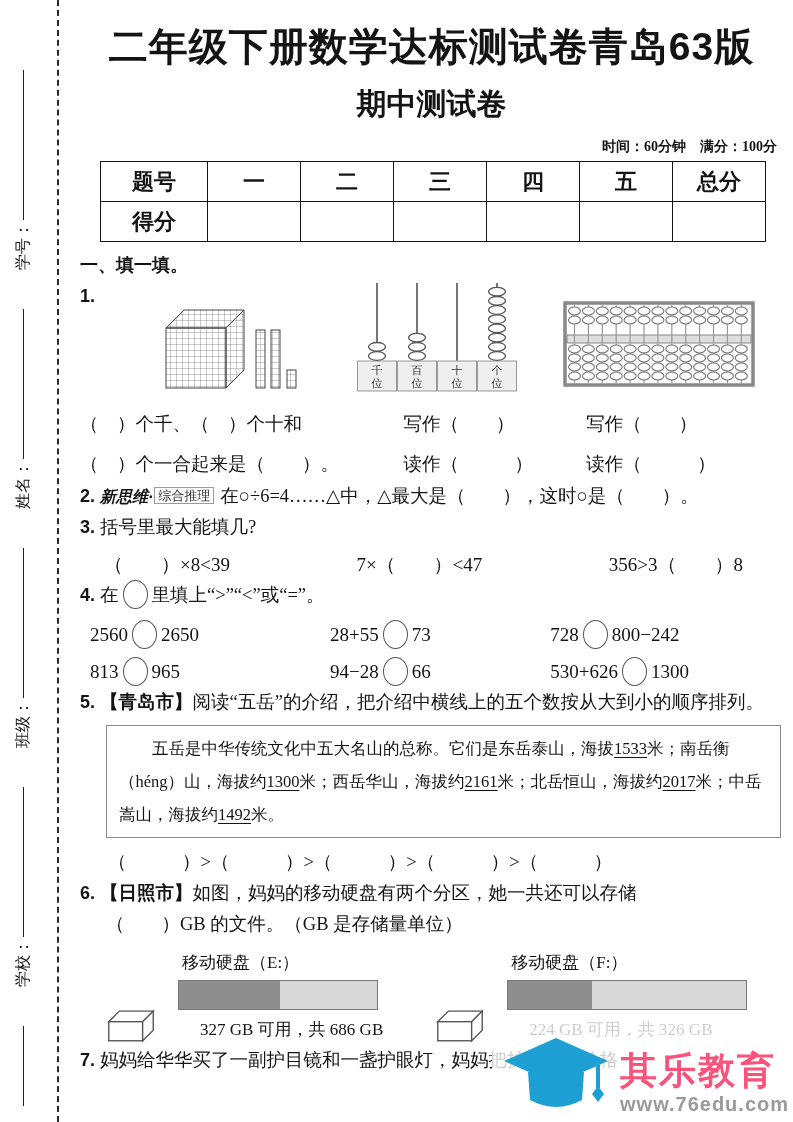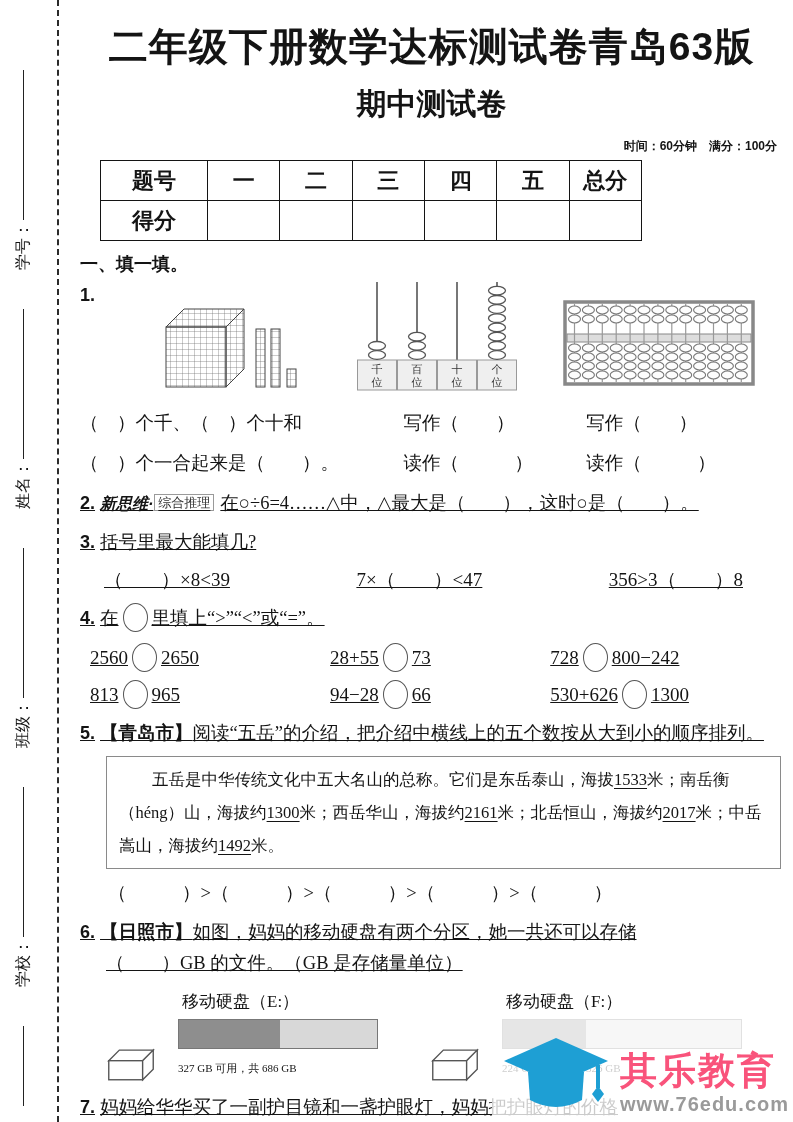--- a/index.html
+++ b/index.html
@@ -25,36 +25,36 @@
   .content{position:absolute;left:80px;top:0;width:703px;}
   .title{
     font-family:"Liberation Sans","DejaVu Sans",sans-serif;font-weight:bold;
     font-size:39px;letter-spacing:1px;text-align:center;margin-top:20px;white-space:nowrap;
   }
   .subtitle{
     font-family:"Liberation Sans","DejaVu Sans",sans-serif;font-weight:bold;
     font-size:30px;text-align:center;margin-top:10px;
   }
   .meta{
-    font-family:Liberation Sans, sans-serif;font-weight:600;
-    font-size:12px;text-align:right;margin:13px 6px 5px 0;
-  }
-  table.score{border-collapse:collapse;width:542px;margin-left:20px;table-layout:fixed;}
+    font-family:Liberation Serif, serif;font-weight:600;
+    font-size:14px;text-align:right;margin:13px 6px 5px 0;
+  }
+  table.score{border-collapse:collapse;width:666px;margin-left:20px;table-layout:fixed;}
   table.score td{
     border:1.8px solid #141414;height:37px;text-align:center;vertical-align:middle;
     font-size:22px;font-weight:bold;
   }
   table.score td:first-child{width:104px;}
   .section-title{
     font-family:"Liberation Sans","DejaVu Sans",sans-serif;font-weight:bold;
     font-size:18px;margin:11px 0 3px 0;
   }
   .qnum{font-family:"Liberation Sans","DejaVu Sans",sans-serif;font-weight:bold;font-size:18px;margin-right:5px;}
   .q{font-size:18.5px;line-height:31px;}
-  .qpara{padding-left:26px;text-indent:-26px;margin-top:8px;text-decoration:underline;}
+  .qpara{padding-left:26px;text-indent:-26px;}
   .tag{font-weight:bold;}
   
   .q1-row{display:flex;align-items:flex-start;margin-top:4px;}
   .figs{flex:1;display:flex;justify-content:space-between;align-items:flex-end;padding:0 28px 0 58px;}
   .q1-grid{display:grid;grid-template-columns:46% 26% 28%;margin-top:16px;row-gap:9px;font-size:18.5px;}
   
   .badge-b{font-family:"Liberation Sans",sans-serif;font-weight:bold;font-style:italic;font-size:16px;}
   .badge-x{
     font-family:"Liberation Sans",sans-serif;font-size:13px;color:#333;
     border:1px solid #9a9a9a;padding:0 3px;margin:0 6px 0 1px;vertical-align:2px;
@@ -75,21 +75,21 @@
   .q5-answer{margin:9px 0 0 28px;font-size:18.5px;}
   
   .disks{display:flex;gap:52px;margin:7px 0 0 26px;}
   .disk{display:flex;align-items:flex-end;gap:22px;}
   .disk-col{display:flex;flex-direction:column;}
   .disk-title{font-size:17px;margin:0 0 2px 4px;}
   .disk-bar{height:30px;border:1.2px solid #777;background:#d8d8d8;box-sizing:border-box;}
   .disk:nth-child(1) .disk-bar{width:200px;}
   .disk:nth-child(2) .disk-bar{width:240px;}
   .disk-used{height:100%;background:#8e8e8e;}
-  .disk-cap{font-size:11px;margin-top:4px;}
+  .disk-cap{font-size:17px;margin-top:4px;margin-left:22px;}
   .watermark{
     position:absolute;right:0;bottom:2px;display:flex;align-items:flex-end;gap:8px;
     background:rgba(255,255,255,0.78);padding:22px 4px 2px 8px;
   }
   .wm-text{display:flex;flex-direction:column;align-items:flex-start;padding-bottom:2px;}
   .wm-brand{
     font-family:"Liberation Sans","DejaVu Sans",sans-serif;font-weight:900;
     font-size:37px;line-height:44px;letter-spacing:2px;color:var(--brand,#f9537b);white-space:nowrap;
   }
   .wm-url{

